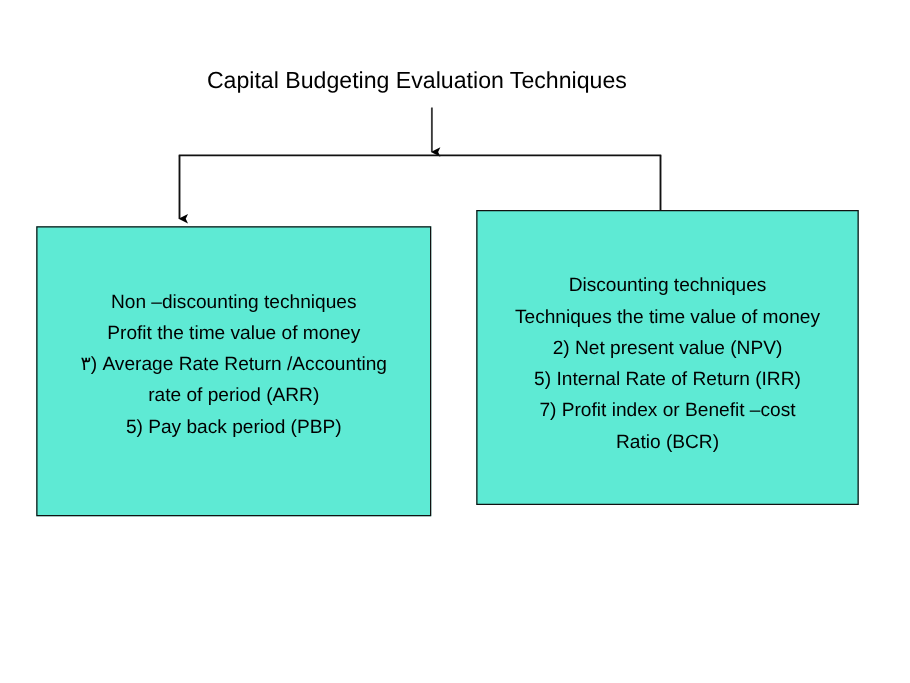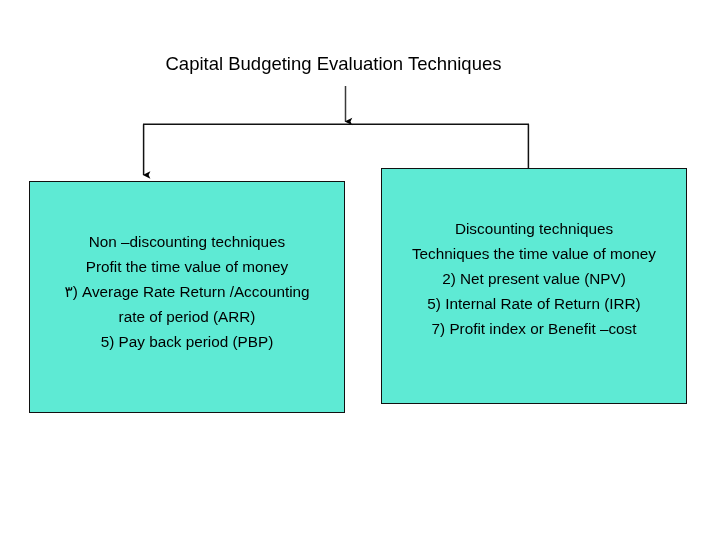--- a/index.html
+++ b/index.html
@@ -114,16 +114,17 @@
     </div>
   </div>
 
   <div id="box-right" class="flow-box">
     <div class="box-text">
       <span class="box-line">Discounting techniques</span>
       <span class="box-line">Techniques the time value of money</span>
       <span class="box-line arabic-num">2)  Net present value (NPV)</span>
       <span class="box-line">5) Internal Rate of Return (IRR)</span>
       <span class="box-line">7) Profit index or Benefit –cost</span>
+      <span class="box-line">Ratio (BCR)</span>
     </div>
   </div>
 
 </div>
 
 </body></html>

